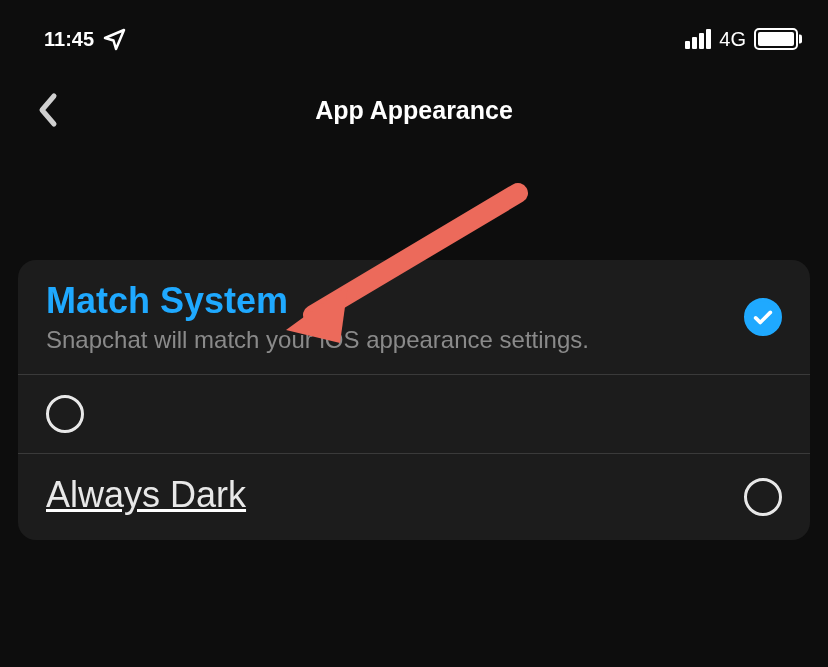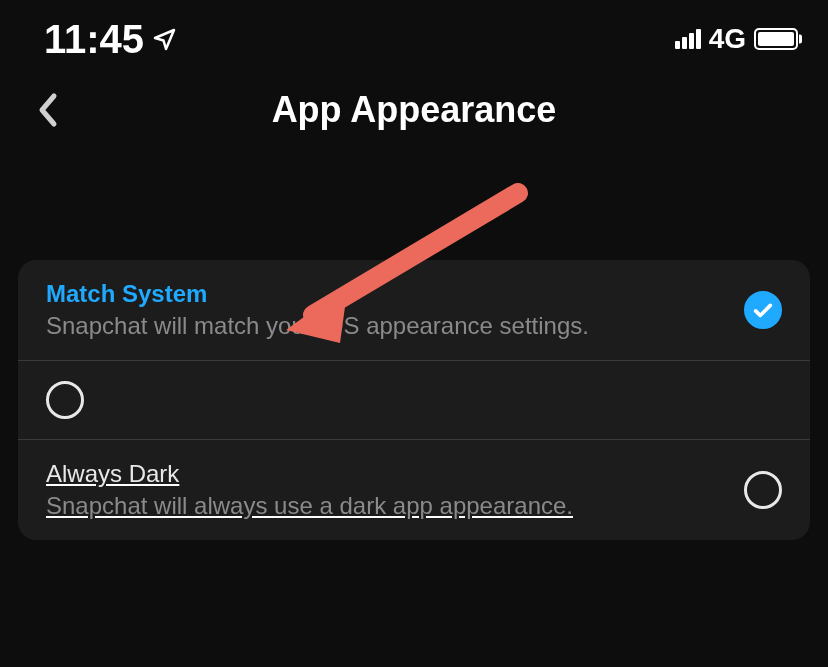--- a/index.html
+++ b/index.html
@@ -22,21 +22,21 @@
       align-items: center;
       padding: 18px 30px 10px 44px;
       height: 70px;
     }
     .status-left {
       display: flex;
       align-items: center;
       gap: 8px;
     }
     .time {
-      font-size: 40px;
+      font-size: 20px;
       font-weight: 700;
     }
     .status-right {
       display: flex;
       align-items: center;
       gap: 8px;
     }
     .signal {
       display: flex;
       align-items: flex-end;
@@ -45,22 +45,22 @@
     .signal-bar {
       width: 5px;
       background: #fff;
       border-radius: 1px;
     }
     .sb1 { height: 8px; }
     .sb2 { height: 12px; }
     .sb3 { height: 16px; }
     .sb4 { height: 20px; }
     .net-label {
-      font-size: 28px;
-      font-weight: 700;
+      font-size: 20px;
+      font-weight: 400;
     }
     .battery {
       width: 44px;
       height: 22px;
       border: 2px solid #fff;
       border-radius: 5px;
       position: relative;
       padding: 2px;
     }
     .battery::after {
@@ -94,21 +94,21 @@
       top: 50%;
       transform: translateY(-50%);
       width: 40px;
       height: 40px;
       display: flex;
       align-items: center;
       justify-content: center;
       cursor: pointer;
     }
     .nav-title {
-      font-size: 36px;
+      font-size: 25px;
       font-weight: 800;
       color: #fff;
     }
     .options-container {
       margin: 110px 18px 0 18px;
       background: #1c1c1c;
       border-radius: 18px;
       overflow: hidden;
     }
     .option-row {
@@ -120,21 +120,21 @@
       cursor: pointer;
     }
     .option-row:last-child {
       border-bottom: none;
       text-decoration: underline;
     }
     .option-text {
       flex: 1;
     }
     .option-title {
-      font-size: 24px;
+      font-size: 36px;
       font-weight: 500;
       color: #e8e8e8;
       margin-bottom: 4px;
     }
     .option-title.selected {
       color: #1fa9ff;
       font-weight: 700;
     }
     .option-subtitle {
       font-size: 24px;
@@ -209,21 +209,20 @@
     </div>
   </div>
 
   <div class="option-row">
     <div class="radio"></div>
   </div>
 
   <div class="option-row">
     <div class="option-text">
       <div class="option-title">Always Dark</div>
-      <div class="option-subtitle">Snapchat will always use a dark app appearance.</div>
     </div>
     <div class="radio"></div>
   </div>
 
 </div>
 
 <svg class="arrow-annotation" width="260" height="190" viewBox="0 0 260 190">
   <defs>
     <marker id="arrowhead" markerWidth="12" markerHeight="12" refX="3" refY="6" orient="auto">
       <path d="M0,0 L12,6 L0,12 L3,6 Z" fill="#ec6a5b"></path>

